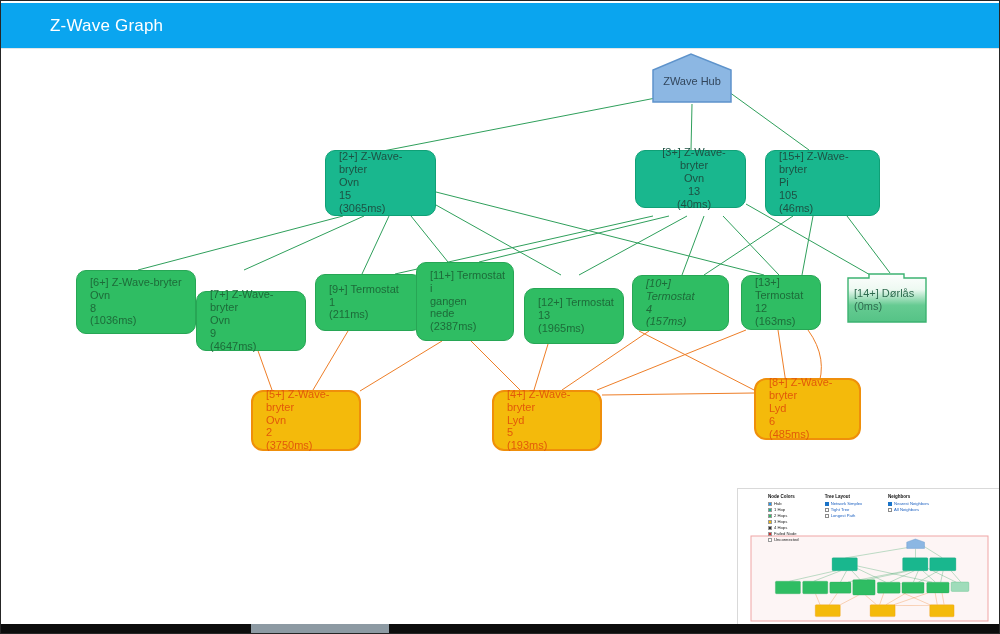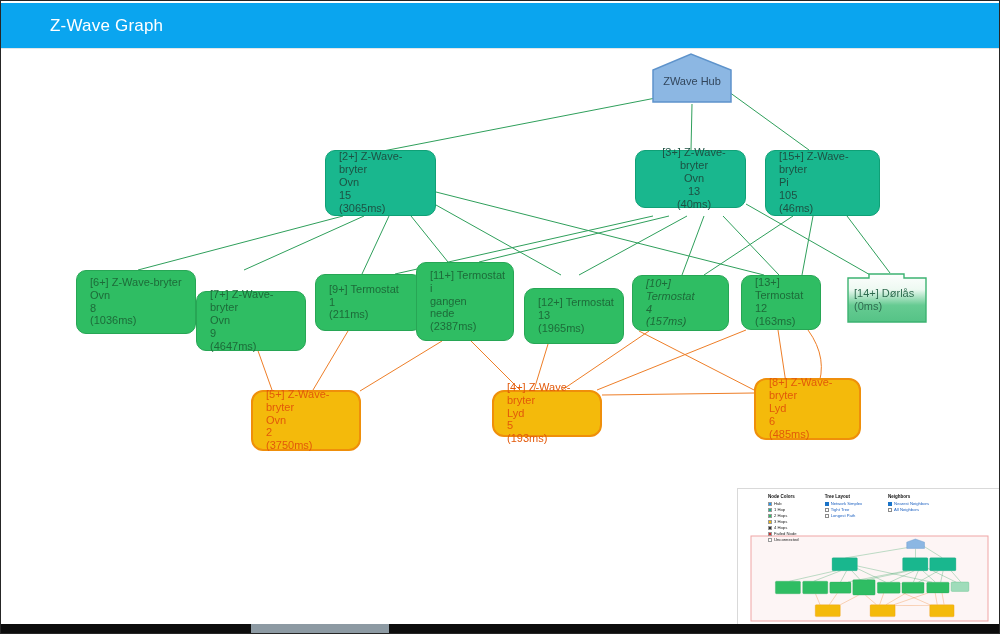--- a/index.html
+++ b/index.html
@@ -149,21 +149,21 @@
       <div class="lock-label" style="left: 853px; top: 286px;">
         <div>[14+] Dørlås</div>
         <div>(0ms)</div>
       </div>
       <div class="node hop3" style="left: 250px; top: 389px; width: 110px; height: 61px;">
         <div>[5+] Z-Wave-bryter</div>
         <div>Ovn</div>
         <div>2</div>
         <div>(3750ms)</div>
       </div>
-      <div class="node hop3" style="left: 491px; top: 389px; width: 110px; height: 47px;">
+      <div class="node hop3" style="left: 491px; top: 389px; width: 110px; height: 61px;">
         <div>[4+] Z-Wave-bryter</div>
         <div>Lyd</div>
         <div>5</div>
         <div>(193ms)</div>
       </div>
       <div class="node hop3" style="left: 753px; top: 377px; width: 107px; height: 62px;">
         <div>[8+] Z-Wave-bryter</div>
         <div>Lyd</div>
         <div>6</div>
         <div>(485ms)</div>

